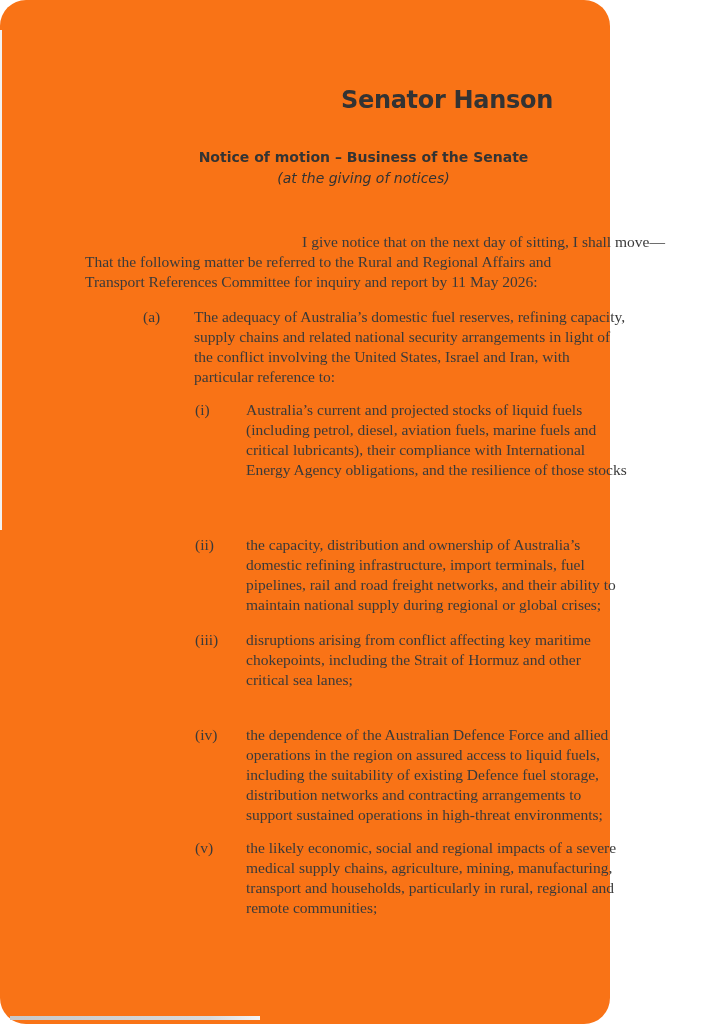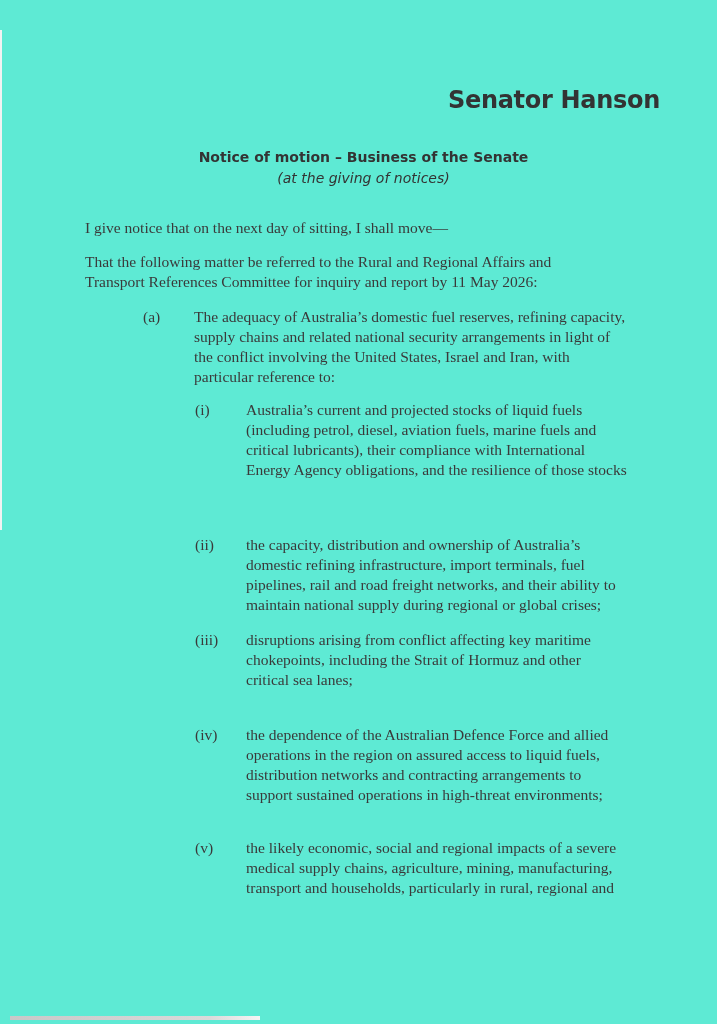--- a/index.html
+++ b/index.html
@@ -10,22 +10,23 @@
     body {
       width: 717px;
       height: 1024px;
       position: relative;
       overflow: hidden;
       color: #3a3a3a;
     }
     .page {
       position: absolute;
       left: 0; top: 0;
-      width: 717px; height: 1024px;
-      background: #5eead4;
+      width: 610px; height: 1024px;
+      background: #f97316;
+      border-radius: 26px;
     }
     .senator {
       position: absolute;
       right: 57px;
       top: 86px;
       font-family: "DejaVu Sans", sans-serif;
       font-weight: bold;
       font-size: 24px;
       color: #333333;
       letter-spacing: -0.3px;
@@ -98,21 +99,21 @@
 <body>
 
 <div class="page">
   <div class="left-edge"></div>
 
   <div class="senator">Senator Hanson</div>
 
   <div class="heading main">Notice of motion – Business of the Senate</div>
   <div class="heading sub">(at the giving of notices)</div>
 
-  <div class="para" style="top:218px;">I give notice that on the next day of sitting, I shall move—</div>
+  <div class="para" style="top:232px;text-align:right;">I give notice that on the next day of sitting, I shall move—</div>
 
   <div class="para" style="top:252px;">
     <div>That the following matter be referred to the Rural and Regional Affairs and</div>
     <div>Transport References Committee for inquiry and report by 11 May 2026:</div>
   </div>
 
   <div class="item item-a">
     <span class="num">(a)</span>
     <div class="text">
       <div>The adequacy of Australia’s domestic fuel reserves, refining capacity,</div>
@@ -149,28 +150,30 @@
       <div>chokepoints, including the Strait of Hormuz and other</div>
       <div>critical sea lanes;</div>
     </div>
   </div>
 
   <div class="item sub-item" style="top:725px;">
     <span class="num">(iv)</span>
     <div class="text">
       <div>the dependence of the Australian Defence Force and allied</div>
       <div>operations in the region on assured access to liquid fuels,</div>
+      <div>including the suitability of existing Defence fuel storage,</div>
       <div>distribution networks and contracting arrangements to</div>
       <div>support sustained operations in high-threat environments;</div>
     </div>
   </div>
 
   <div class="item sub-item" style="top:838px;">
     <span class="num">(v)</span>
     <div class="text">
       <div>the likely economic, social and regional impacts of a severe</div>
       <div>medical supply chains, agriculture, mining, manufacturing,</div>
       <div>transport and households, particularly in rural, regional and</div>
+      <div>remote communities;</div>
     </div>
   </div>
 
   <div class="footer-bar"></div>
 </div>
 
 </body></html>

